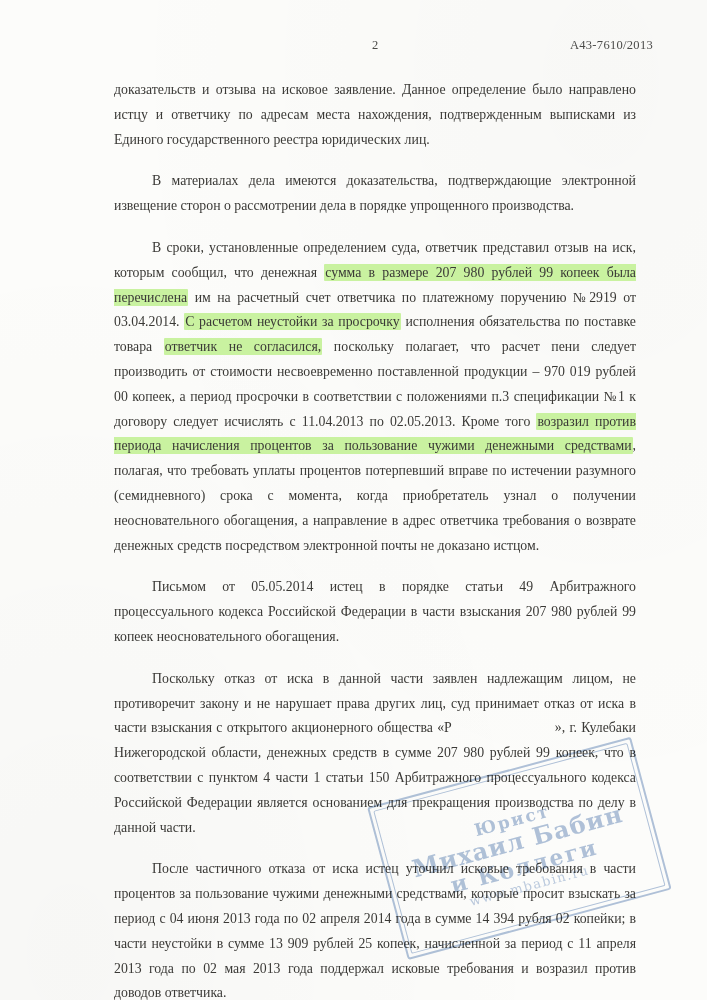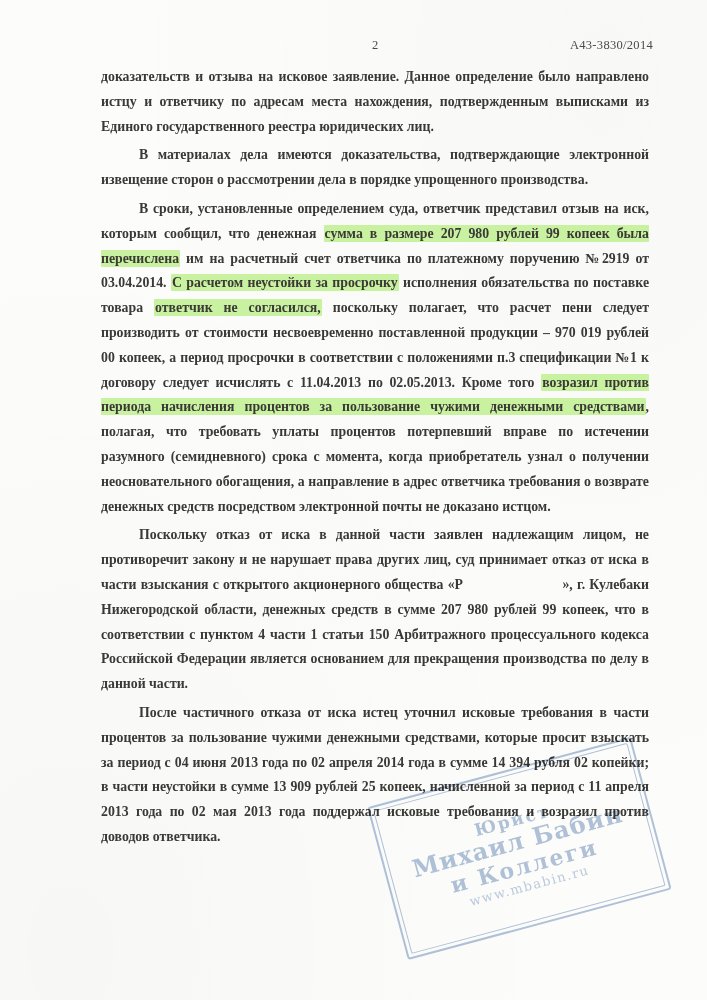--- a/index.html
+++ b/index.html
@@ -20,21 +20,21 @@
     font-size:12.5px;color:#4a4a48;
   }
   .page-number{position:absolute;left:0;right:0;text-align:center;}
   .case-number{position:absolute;right:0;top:0;letter-spacing:0.3px;}
 
   .doc-body{
     position:absolute;left:97px;top:61px;width:556px;
     font-size:13.8px;line-height:24.8px;
     text-align:justify;
   }
-  .doc-body p{margin:4px;padding:0;font-weight:bold;}
+  .doc-body p{margin:17px;padding:0;}
   .doc-body p.indent{text-indent:38px;}
   .doc-body p.space-before{margin-top:4px;}
   .hl{background:var(--hl,#c9f2a0);padding:1px 1px;border-radius:1px;}
 
   .stamp{
     position:absolute;left:408px;top:802px;width:273px;height:158px;
     transform:rotate(-15deg);transform-origin:left bottom;
     border:2.5px solid var(--stamp,#a9bdd9);
     border-radius:3px;
     mix-blend-mode:multiply;
@@ -55,27 +55,28 @@
   .stamp-sub{font-size:22px;font-weight:bold;letter-spacing:2px;line-height:24px;}
   .stamp-url{font-size:13px;letter-spacing:1.5px;line-height:18px;opacity:0.85;}
 </style>
 </head>
 <body>
 
 <div class="page">
 
   <div class="doc-header">
     <span class="page-number">2</span>
-    <span class="case-number">А43-3830/2014</span>
+    <span class="case-number">А43-7610/2013</span>
   </div>
 
   <div class="doc-body">
       <p class=""><span>доказательств и отзыва на исковое заявление. Данное определение было направлено истцу и ответчику по адресам места нахождения, подтвержденным выписками из Единого государственного реестра юридических лиц.</span></p>
       <p class="indent"><span>В материалах дела имеются доказательства, подтверждающие электронной извещение сторон о рассмотрении дела в порядке упрощенного производства.</span></p>
       <p class="indent"><span>В сроки, установленные определением суда, ответчик представил отзыв на иск, которым сообщил, что денежная </span><span class="hl">сумма в размере 207&nbsp;980 рублей 99 копеек была перечислена</span><span> им на расчетный счет ответчика по платежному поручению №2919 от 03.04.2014. </span><span class="hl">С расчетом неустойки за просрочку</span><span> исполнения обязательства по поставке товара </span><span class="hl">ответчик не согласился,</span><span> поскольку полагает, что расчет пени следует производить от стоимости несвоевременно поставленной продукции – 970&nbsp;019 рублей 00 копеек, а период просрочки в соответствии с положениями п.3 спецификации №1 к договору следует исчислять с 11.04.2013 по 02.05.2013. Кроме того </span><span class="hl">возразил против периода начисления процентов за пользование чужими денежными средствами</span><span>, полагая, что требовать уплаты процентов потерпевший вправе по истечении разумного (семидневного) срока с момента, когда приобретатель узнал о получении неосновательного обогащения, а направление в адрес ответчика требования о возврате денежных средств посредством электронной почты не доказано истцом.</span></p>
+      <p class="indent"><span>Письмом от 05.05.2014 истец в порядке статьи 49 Арбитражного процессуального кодекса Российской Федерации в части взыскания 207&nbsp;980 рублей 99 копеек неосновательного обогащения.</span></p>
       <p class="indent"><span>Поскольку отказ от иска в данной части заявлен надлежащим лицом, не противоречит закону и не нарушает права других лиц, суд принимает отказ от иска в части взыскания с открытого акционерного общества «Р&nbsp;&nbsp;&nbsp;&nbsp;&nbsp;&nbsp;&nbsp;&nbsp;&nbsp;&nbsp;&nbsp;&nbsp;&nbsp;&nbsp;&nbsp;&nbsp;&nbsp;&nbsp;&nbsp;&nbsp;&nbsp;&nbsp;&nbsp;&nbsp;», г. Кулебаки Нижегородской области, денежных средств в сумме 207&nbsp;980 рублей 99 копеек, что в соответствии с пунктом 4 части 1 статьи 150 Арбитражного процессуального кодекса Российской Федерации является основанием для прекращения производства по делу в данной части.</span></p>
       <p class="indent space-before"><span>После частичного отказа от иска истец уточнил исковые требования в части процентов за пользование чужими денежными средствами, которые просит взыскать за период с 04 июня 2013 года по 02 апреля 2014 года в сумме 14&nbsp;394 рубля 02 копейки; в части неустойки в сумме 13&nbsp;909 рублей 25 копеек, начисленной за период с 11 апреля 2013 года по 02 мая 2013 года поддержал исковые требования и возразил против доводов ответчика.</span></p>
     </div>
 
   <div class="stamp">
     <div class="stamp-title">Юрист</div>
     <div class="stamp-name">Михаил Бабин</div>
     <div class="stamp-sub">и Коллеги</div>
     <div class="stamp-url">www.mbabin.ru</div>
   </div>

